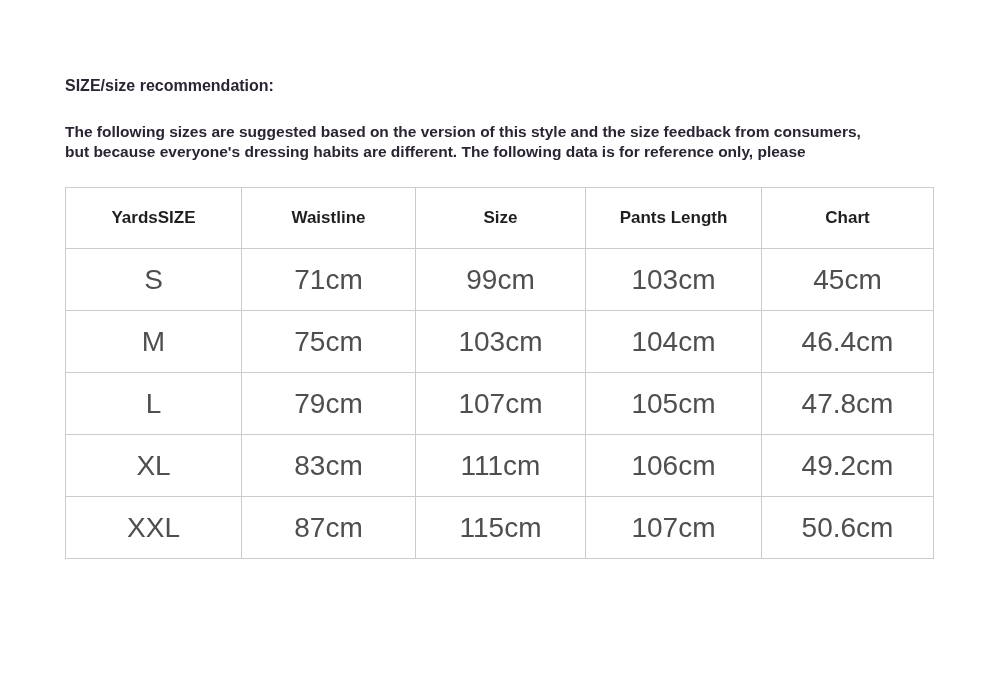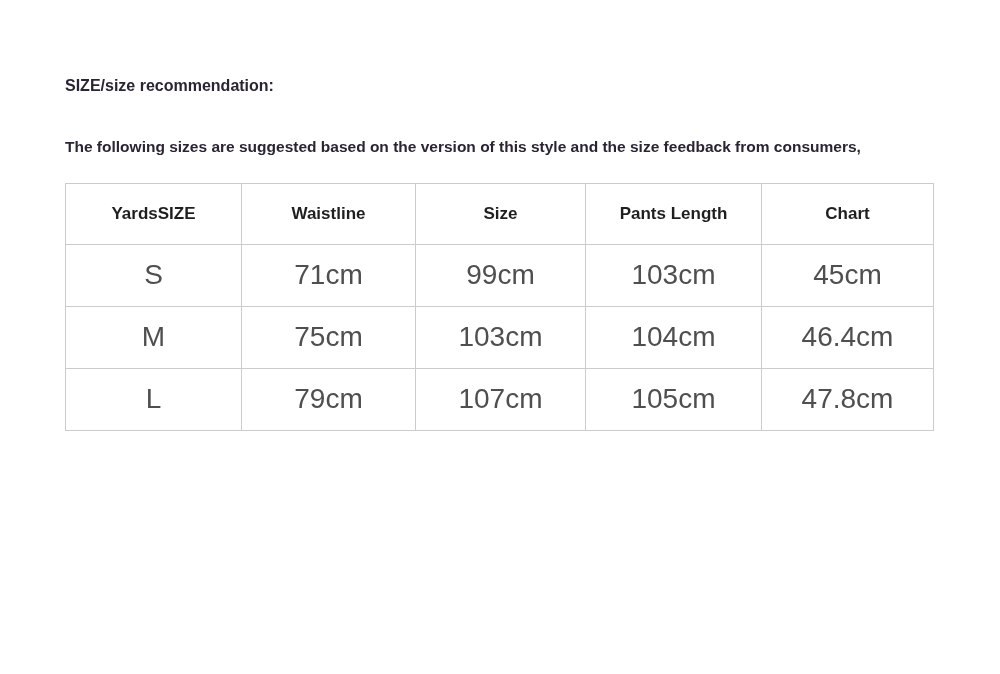--- a/index.html
+++ b/index.html
@@ -24,21 +24,21 @@
   }
   .rec-heading{
     margin:0;
     padding-top:76px;
     font-size:16px;
     font-weight:bold;
     line-height:20px;
     color:var(--heading-text);
   }
   .rec-para{
-    margin:41px 0 0 0;
+    margin:26px 0 0 0;
     font-size:15.5px;
     font-weight:bold;
     line-height:19.5px;
     color:var(--heading-text);
   }
   .rec-para .line{display:block;white-space:nowrap;}
   .size-chart{
     margin-top:26px;
     width:868px;
   }
@@ -82,20 +82,21 @@
 </style>
 </head>
 <body>
 
 <div class="page">
 
   <h2 class="rec-heading">SIZE/size recommendation:</h2>
 
   <p class="rec-para">
     <span class="line">The following sizes are suggested based on the version of this style and the size feedback from consumers,</span>
+    <span class="line">but because everyone's dressing habits are different. The following data is for reference only, please</span>
   </p>
 
   <div class="size-chart">
 
 
     <table class="size-table">
       <colgroup>
         <col style="width:176px">
         <col style="width:174px">
         <col style="width:170px">
@@ -126,16 +127,30 @@
           <td>104cm</td>
           <td>46.4cm</td>
         </tr>
         <tr>
           <td>L</td>
           <td>79cm</td>
           <td>107cm</td>
           <td>105cm</td>
           <td>47.8cm</td>
         </tr>
+        <tr>
+          <td>XL</td>
+          <td>83cm</td>
+          <td>111cm</td>
+          <td>106cm</td>
+          <td>49.2cm</td>
+        </tr>
+        <tr>
+          <td>XXL</td>
+          <td>87cm</td>
+          <td>115cm</td>
+          <td>107cm</td>
+          <td>50.6cm</td>
+        </tr>
       </tbody>
     </table>
   </div>
 </div>
 
 </body></html>

